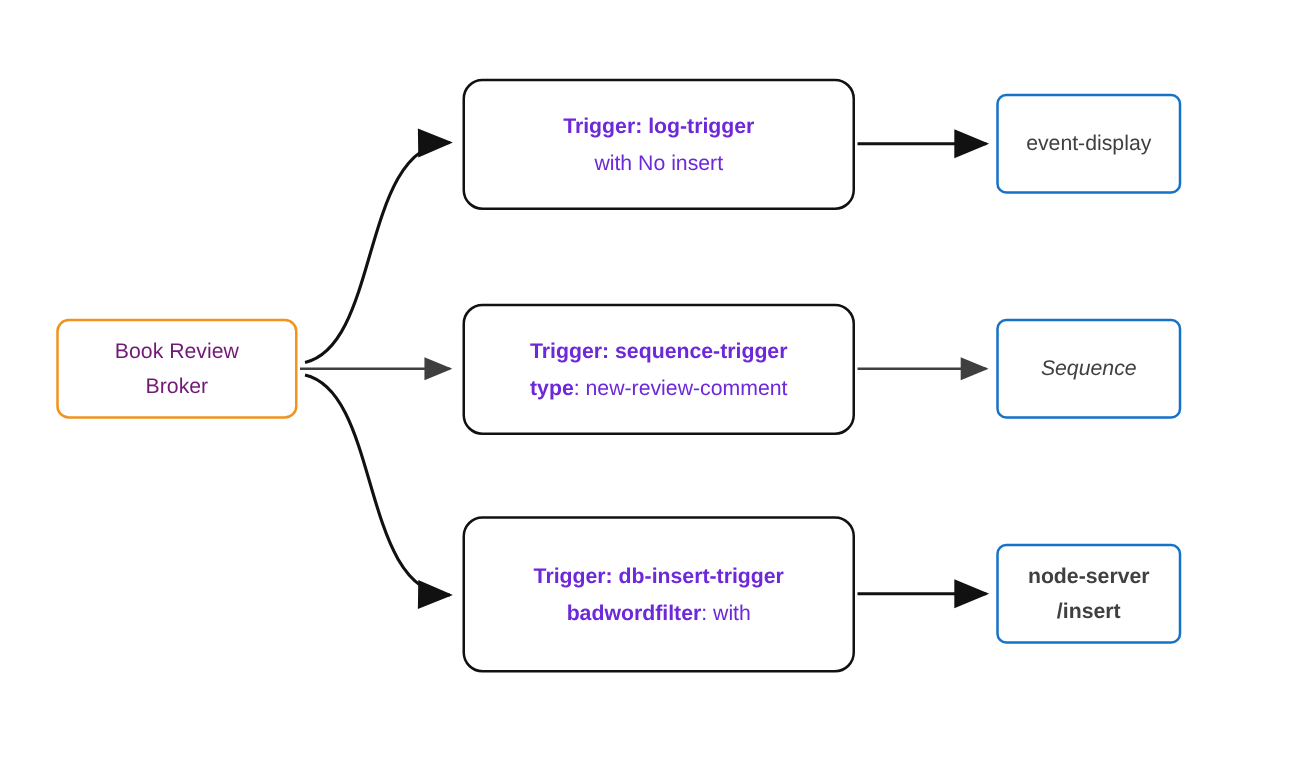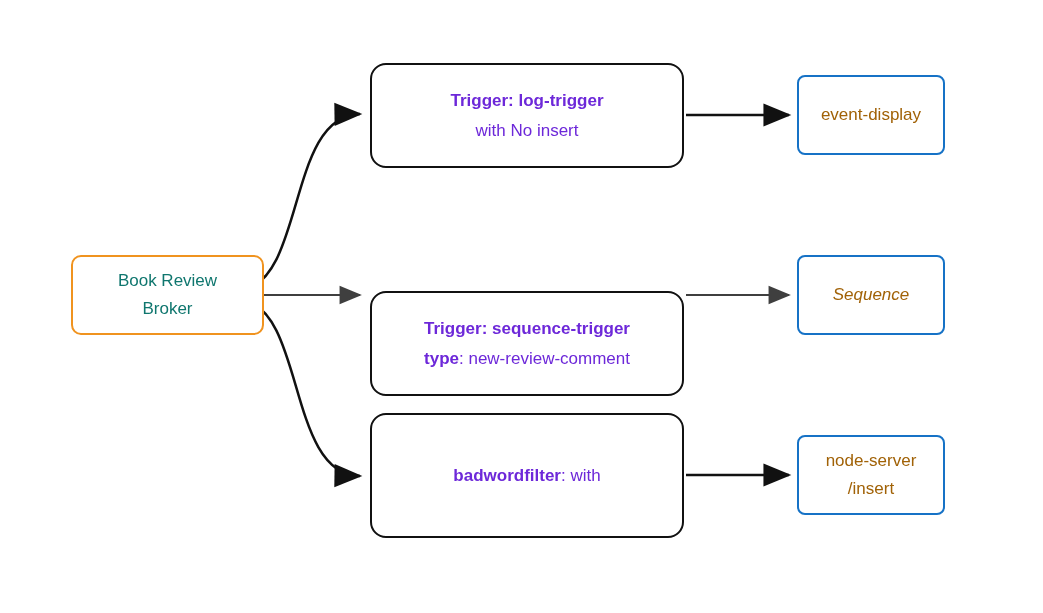--- a/index.html
+++ b/index.html
@@ -24,50 +24,49 @@
     flex-direction: column;
     justify-content: center;
     align-items: center;
     text-align: center;
   }
   .broker {
     left: 45px; top: 255px;
     width: 193px; height: 80px;
     border: 2px solid #f0931f;
     border-radius: 10px;
-    color: #0f766e;
+    color: #701a75;
     font-size: 17px;
     line-height: 28px;
     padding: 0 30px;
-    margin-left: 26px;
   }
   .trigger {
     left: 370px;
     width: 314px;
     border: 2.5px solid #111111;
     border-radius: 16px;
     color: #6d28d9;
     font-size: 17px;
   }
   .trigger .line { line-height: 30px; }
   #trigger-log    { top: 63px;  height: 105px; }
-  #trigger-seq    { top: 243px; height: 105px; margin-top: 48px; }
+  #trigger-seq    { top: 243px; height: 105px; }
   #trigger-db     { top: 413px; height: 125px; }
   .sink {
     left: 797px;
     width: 148px;
     border: 2px solid #1672c6;
     border-radius: 8px;
-    color: #a16207;
+    color: #404040;
     font-size: 17px;
     line-height: 28px;
   }
   #sink-event-display { top: 75px;  height: 80px; }
   #sink-sequence      { top: 255px; height: 80px; font-style: italic; }
-  #sink-node-server   { top: 435px; height: 80px; }
+  #sink-node-server   { top: 435px; height: 80px; font-weight: bold; }
   b { font-weight: bold; }
 </style>
 </head>
 <body>
 
 <div class="canvas">
 
   <svg class="edges-layer" width="1043" height="613" viewBox="0 0 1043 613" xmlns="http://www.w3.org/2000/svg">
     <defs>
       <marker id="ah-black" viewBox="0 0 14 14" refX="12" refY="7" markerWidth="13" markerHeight="13" orient="auto">
@@ -106,20 +105,23 @@
     <div class="line">
       <b>Trigger: sequence-trigger</b>
     </div>
     <div class="line">
       <b>type</b><span>: new-review-comment</span>
     </div>
   </div>
 
   <div class="node trigger" id="trigger-db">
     <div class="line">
+      <b>Trigger: db-insert-trigger</b>
+    </div>
+    <div class="line">
       <b>badwordfilter</b><span>: with</span>
     </div>
   </div>
 
   <div class="node sink" id="sink-event-display">
     <span>event-display</span>
   </div>
 
   <div class="node sink" id="sink-sequence">
     <span>Sequence</span>

